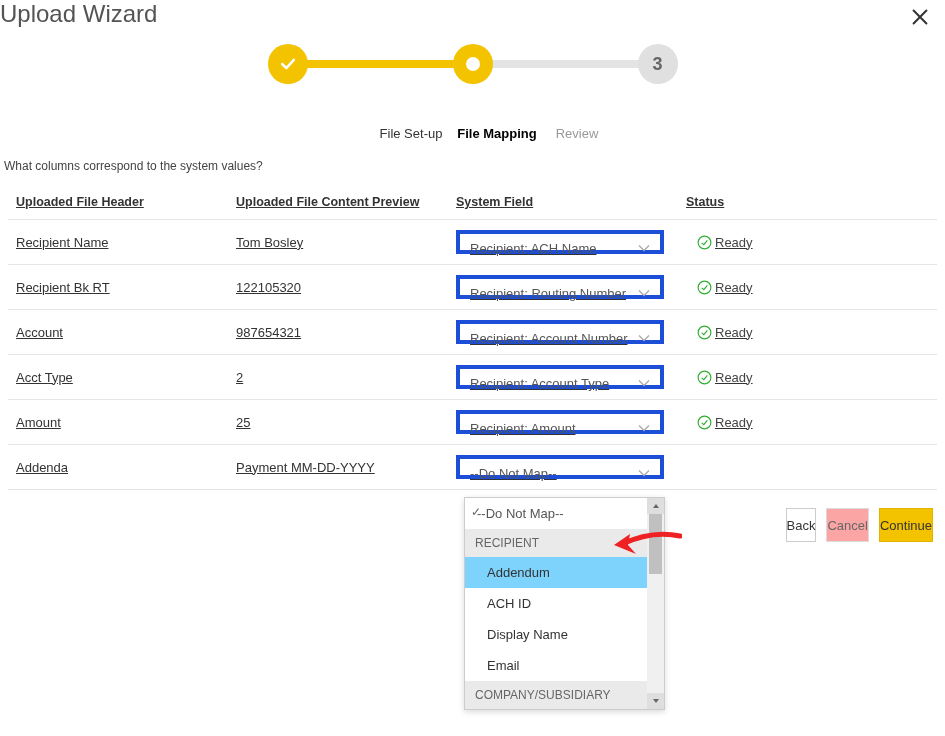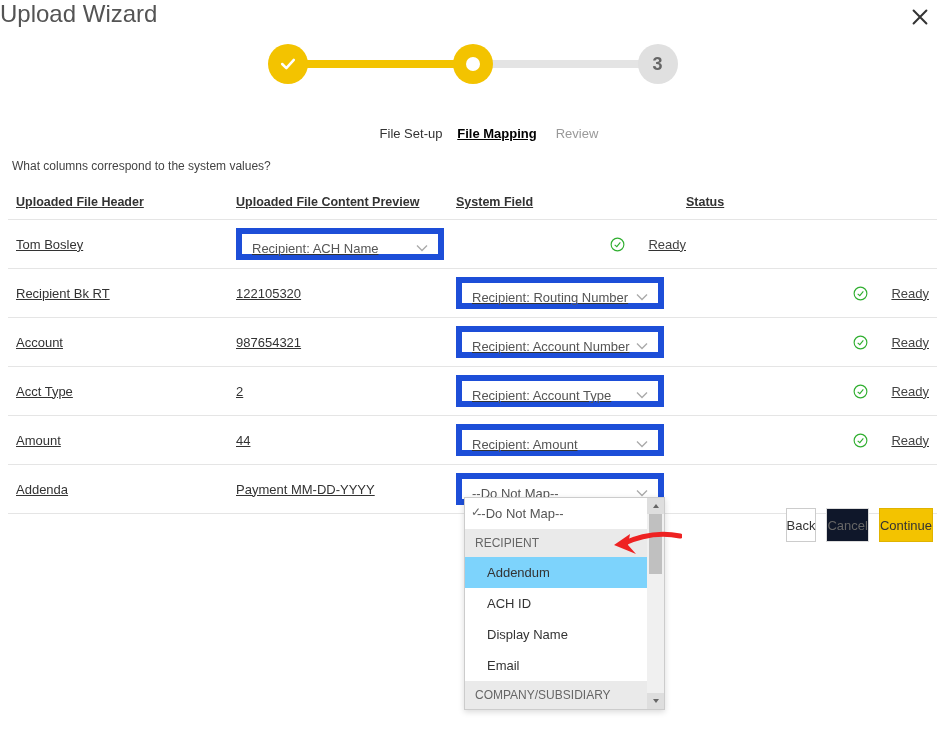--- a/index.html
+++ b/index.html
@@ -88,27 +88,27 @@
   .step-labels {
     width: 410px;
     margin: 0 auto 18px;
     display: flex;
     justify-content: center;
     font-size: 13px;
     padding-left: 43px;
   }
   .step-labels div { width: 80px; text-align: center; }
   .step-labels .lbl1 { color: #333; margin-left: -20px; }
-  .step-labels .lbl2 { color: #000; font-weight: bold; margin-left: 6px; text-decoration: underline; }
+  .step-labels .lbl2 { color: #000; font-weight: bold; margin-left: 6px; }
   .step-labels .lbl3 { color: #999; margin-right: -20px; }
 
   .question {
     font-size: 12px;
     color: #444;
-    padding: 0 12px 12px;
+    padding: 0 4px 12px;
   }
   .grid {
     margin: 0 8px;
     font-size: 13px;
     text-decoration: underline;
   }
   .hdr, .row {
     display: grid;
     grid-template-columns: 220px 220px 230px 1fr;
     align-items: center;
@@ -118,45 +118,44 @@
     font-weight: bold;
     color: #333;
     padding: 10px 8px;
     font-size: 12.5px;
   }
   .row {
     padding: 8px 8px;
     min-height: 45px;
   }
   .select {
-    border: 6px solid #1d4ed8;
-    height: 32px;
+    border: 4px solid #1d4ed8;
+    height: 24px;
     line-height: 30px;
     padding: 0 28px 0 10px;
     font-size: 13px;
     color: #555;
     position: relative;
     background: #fff;
     cursor: pointer;
     width: 208px;
   }
   .select .chev {
     position: absolute;
     right: 6px;
     top: 4px;
   }
   .select .chev svg { width: 20px; height: 20px; }
   .status {
     display: flex;
     align-items: center;
-    gap: 22px;
+    gap: 2px;
     color: #444;
     font-size: 13px;
     padding-left: 10px;
-    justify-content: flex-end;
   }
   .status svg { width: 17px; height: 17px; }
 
   .dropdown {
     position: absolute;
     left: 464px;
     top: 497px;
     width: 201px;
     background: #fff;
     border: 1px solid #ccc;
@@ -226,21 +225,21 @@
   }
   .btn {
     height: 34px;
     padding: 0 0;
     font-size: 13px;
     border: 1px solid #ccc;
     background: #fff;
     color: #333;
     cursor: pointer;
   }
-  .btn.cancel { background: #0f172a; border-color:#dcdcdc; color:#666; }
+  .btn.cancel { background: #fca5a5; border-color:#dcdcdc; color:#666; }
   .btn.primary { background: #f3c300; border-color:#e0b300; color:#333; }
 </style>
 </head>
 <body>
 
 <div class="title">Upload Wizard</div>
 <div class="close-x">
   <svg viewBox="0 0 24 24">
       <path d="M5 5 L19 19 M19 5 L5 19" stroke="#333" stroke-width="2.2" fill="none" stroke-linecap="round"></path>
     </svg>
@@ -267,20 +266,21 @@
 
 <div class="grid">
   <div class="hdr">
     <div>Uploaded File Header</div>
     <div>Uploaded File Content Preview</div>
     <div>System Field</div>
     <div>Status</div>
   </div>
 
   <div class="row">
+    <div>Recipient Name</div>
     <div>Tom Bosley</div>
     <div class="select">
       <span>Recipient: ACH Name</span>
       <span class="chev"><svg viewBox="0 0 24 24">
             <path d="M6 9 L12 15 L18 9" stroke="#aaa" stroke-width="1.6" fill="none"></path>
           </svg></span>
     </div>
     <div class="status">
       <svg viewBox="0 0 24 24">
           <circle cx="12" cy="12" r="9" stroke="#2fae2f" stroke-width="1.6" fill="none"></circle>
@@ -339,21 +339,21 @@
       <svg viewBox="0 0 24 24">
           <circle cx="12" cy="12" r="9" stroke="#2fae2f" stroke-width="1.6" fill="none"></circle>
           <path d="M8 12.5 L11 15 L16 9" stroke="#2fae2f" stroke-width="1.6" fill="none"></path>
         </svg>
       <span>Ready</span>
     </div>
   </div>
 
   <div class="row">
     <div>Amount</div>
-    <div>44</div>
+    <div>25</div>
     <div class="select">
       <span>Recipient: Amount</span>
       <span class="chev"><svg viewBox="0 0 24 24">
             <path d="M6 9 L12 15 L18 9" stroke="#aaa" stroke-width="1.6" fill="none"></path>
           </svg></span>
     </div>
     <div class="status">
       <svg viewBox="0 0 24 24">
           <circle cx="12" cy="12" r="9" stroke="#2fae2f" stroke-width="1.6" fill="none"></circle>
           <path d="M8 12.5 L11 15 L16 9" stroke="#2fae2f" stroke-width="1.6" fill="none"></path>

